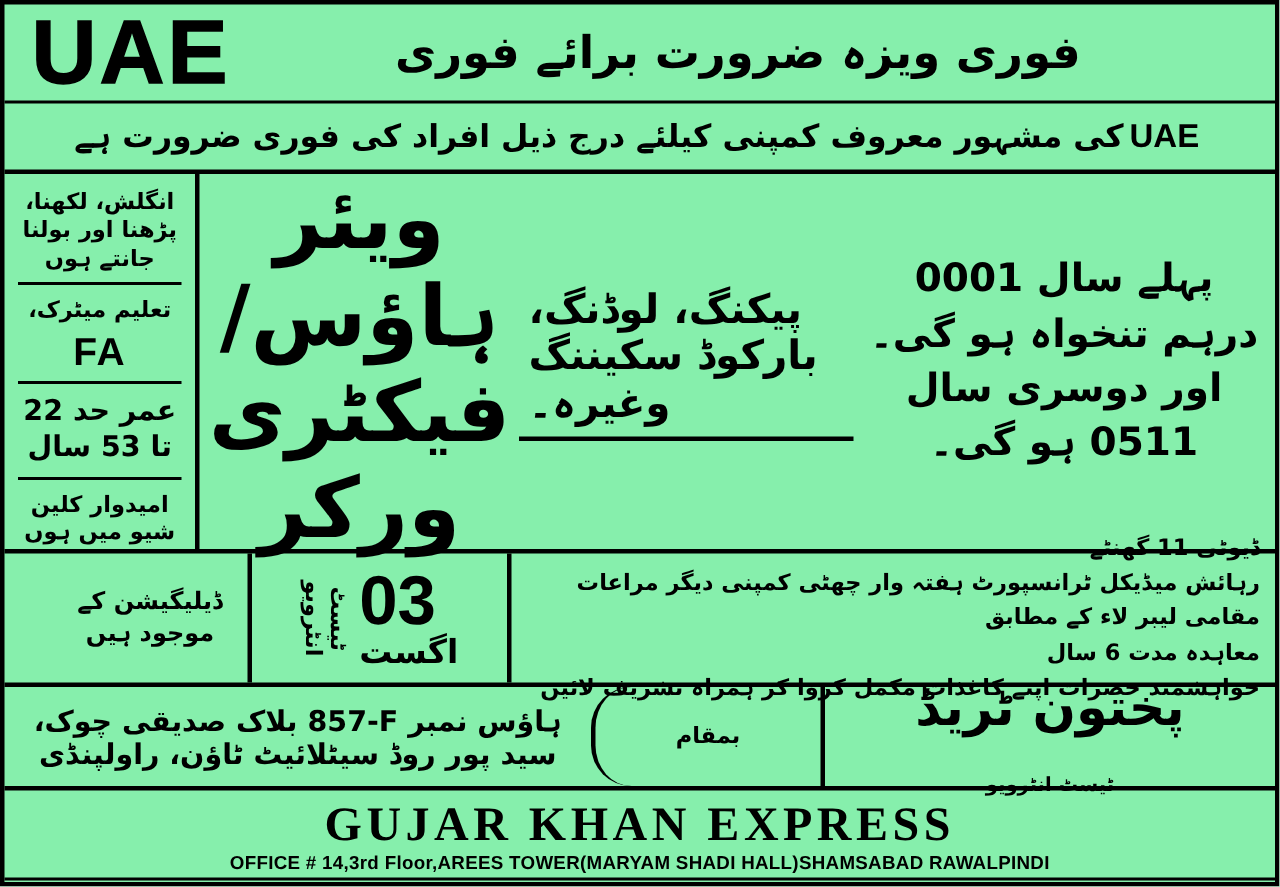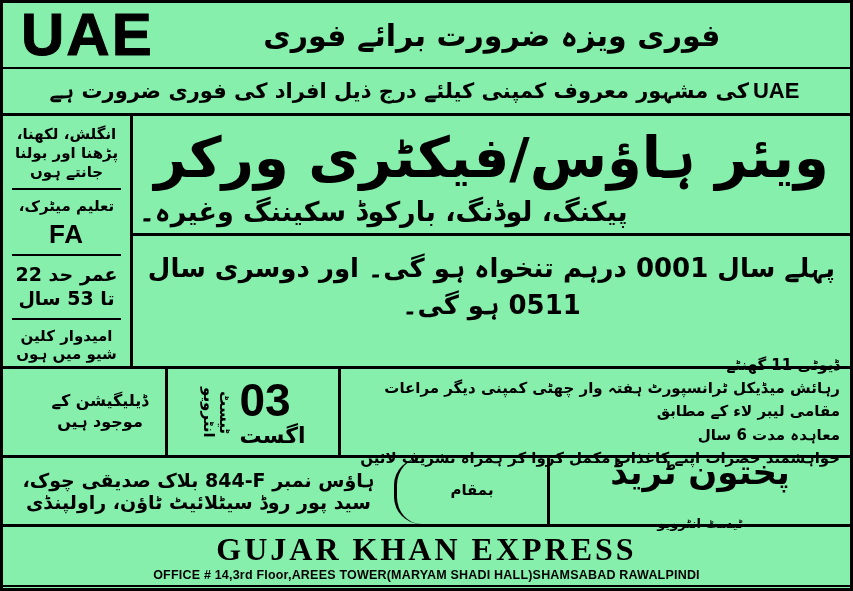--- a/index.html
+++ b/index.html
@@ -81,21 +81,21 @@
     padding:3px 4px;
   }
   .ml-rule{width:86%;border-top:2px solid #000;margin:4px 0;}
   .fa{
     font-family:"Liberation Sans", sans-serif;
     font-size:26px;font-weight:bold;letter-spacing:1px;
   }
   .age{font-size:19px;font-weight:bold;}
   .mid-right{
     flex:1;
-    display:flex;flex-direction:column;
+    display:flex;flex-direction:row;
     align-items:center;justify-content:flex-start;
   }
   .job-title{
     font-size:56px;font-weight:bold;
     text-align:center;
     line-height:1.15;
     padding:10px 6px 4px;
     letter-spacing:2px;
   }
   .job-sub{
@@ -273,21 +273,21 @@
   </div>
 
   <div class="company-band">
     <div class="cb-right">
       <div class="cb-name urdu">پختون ٹریڈ</div>
       <div class="urdu" style="font-size:13px;font-weight:bold;">ٹیسٹ انٹرویو</div>
     </div>
     <div class="cb-venue">
       <div class="urdu">بمقام</div>
     </div>
-    <div class="cb-addr urdu">ہاؤس نمبر F-448 بلاک صدیقی چوک، سید پور روڈ سیٹلائیٹ ٹاؤن، راولپنڈی</div>
+    <div class="cb-addr urdu">ہاؤس نمبر F-758 بلاک صدیقی چوک، سید پور روڈ سیٹلائیٹ ٹاؤن، راولپنڈی</div>
   </div>
 
   <div class="footer">
     <div class="gk">GUJAR KHAN EXPRESS</div>
     <div class="gk-sub">OFFICE # 14,3rd Floor,AREES TOWER(MARYAM SHADI HALL)SHAMSABAD RAWALPINDI</div>
     <div class="phones-row">
       <div class="phones">0302-2721321,0312-5221320,0315-9865900,0342-7335101</div>
 
     </div>
   </div>

